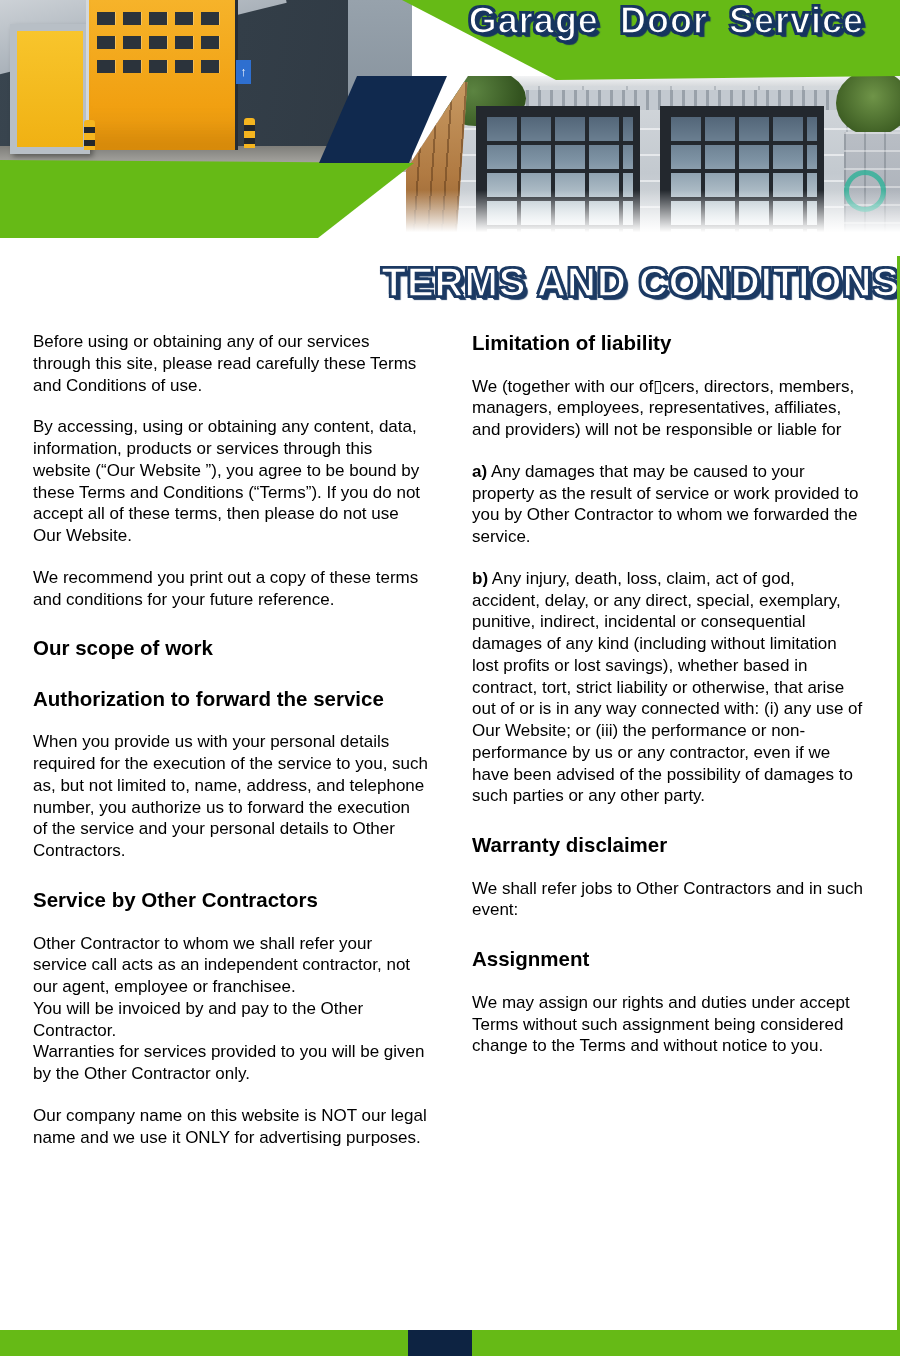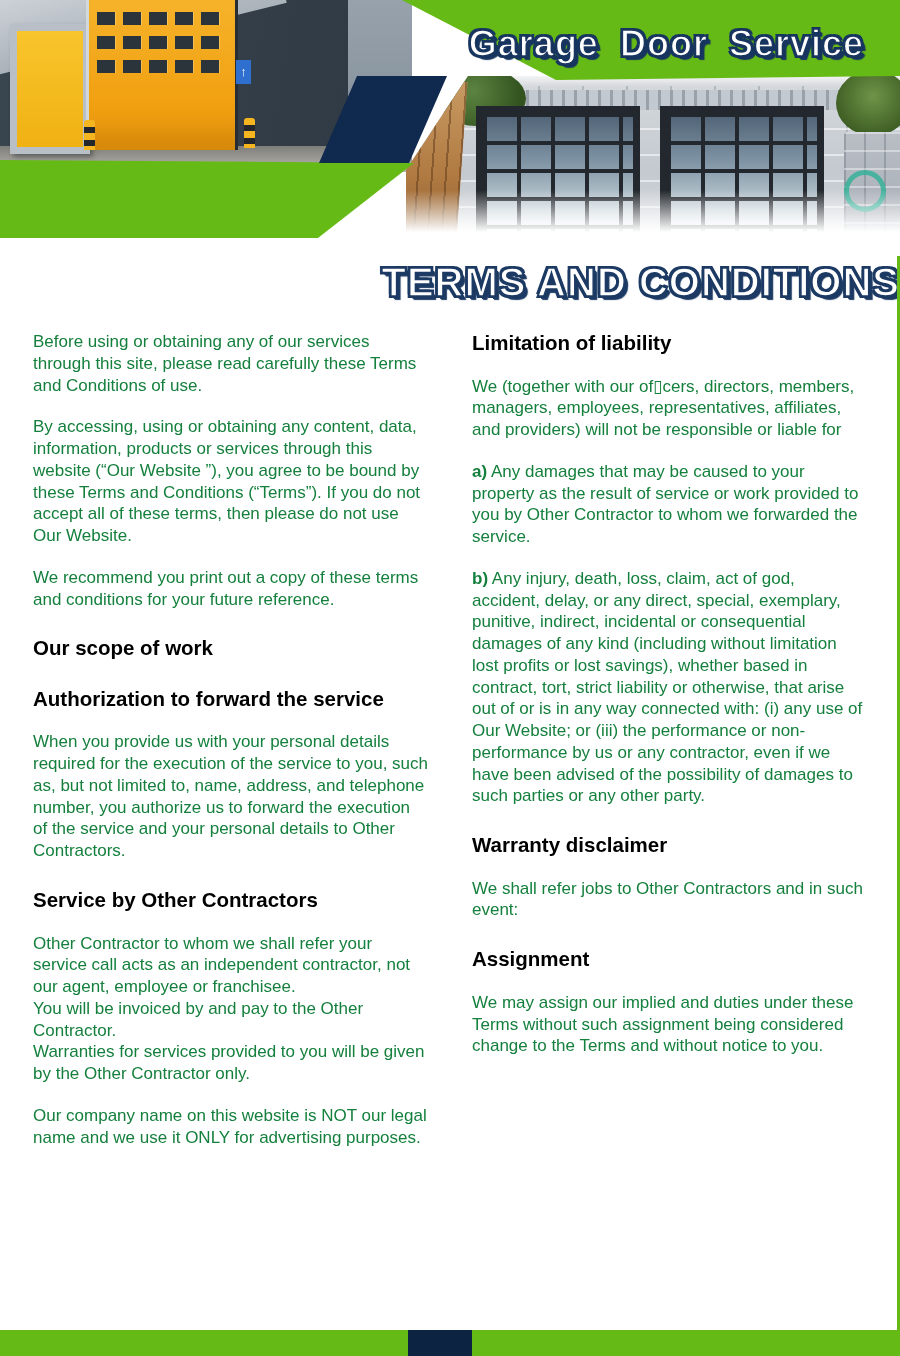--- a/index.html
+++ b/index.html
@@ -72,37 +72,37 @@
     background:linear-gradient(180deg, rgba(255,255,255,0), #fff 88%); }
 
   
   .green-banner { position:absolute; inset:0; background:var(--green); pointer-events:none;
     clip-path:polygon(402px 0, 900px 0, 900px 76px, 556px 80px); }
   .green-band { position:absolute; inset:0; background:var(--green); pointer-events:none;
     clip-path:polygon(0 160px, 414px 163px, 318px 238px, 0 238px); }
   .navy-shape { position:absolute; inset:0; background:var(--navy); pointer-events:none;
     clip-path:polygon(357px 76px, 447px 76px, 409px 163px, 319px 163px); }
 
-  .brand { position:absolute; top:23px; right:36px; margin:0;
+  .brand { position:absolute; top:0; right:36px; margin:0;
     font-size:36px; font-weight:bold; letter-spacing:1px; word-spacing:10px; color:#fff;
     -webkit-text-stroke:1.5px #17355f;
     text-shadow:-2px -2px 0 #17355f, 2px -2px 0 #17355f, -2px 2px 0 #17355f,
                  2px 2px 0 #17355f, 3px 3px 0 #17355f, 4px 4px 1px #17355f; }
 
   
   .page-title { margin:4px 0 0; text-align:right;
     font-size:40px; font-weight:bold; letter-spacing:1px; color:#fff;
     -webkit-text-stroke:1.5px #1c3a63;
     text-shadow:-2px -2px 0 #1c3a63, 2px -2px 0 #1c3a63, -2px 2px 0 #1c3a63,
                  2px 2px 0 #1c3a63, 3px 3px 0 #1c3a63, 4px 4px 1px #1c3a63; }
 
   
   .columns { display:flex; gap:44px; padding:26px 33px 0 33px; }
   .col { width:395px; }
-  .col p { margin:0 0 20px; font-size:17px; line-height:1.28; color:#15803d; }
+  .col p { margin:0 0 20px; font-size:17px; line-height:1.28; color:#000000; }
   .col h3 { margin:26px 0 20px; font-size:20.5px; line-height:1.2; color:#000000;
     font-weight:bold; }
   .col h3:first-child { margin-top:0; }
   .preline { white-space:pre-line; }
   .tight { margin-bottom:0 !important; }
 
   
   .edge-strip { position:absolute; right:0; top:256px; bottom:0; width:3px; background:var(--green); }
   .footer-bar { position:absolute; left:0; bottom:0; width:900px; height:26px; background:var(--green); }
   .footer-block { position:absolute; left:408px; top:0; width:64px; height:26px; background:#0d2342; }
@@ -171,21 +171,21 @@
     </div>
 
     <div class="col">
       <h3>Limitation of liability</h3>
       <p>We (together with our of▯cers, directors, members, managers, employees, representatives, affiliates, and providers) will not be responsible or liable for</p>
       <p><b>a)</b><span> Any damages that may be caused to your property as the result of service or work provided to you by Other Contractor to whom we forwarded the service.</span></p>
       <p><b>b)</b><span> Any injury, death, loss, claim, act of god, accident, delay, or any direct, special, exemplary, punitive, indirect, incidental or consequential damages of any kind (including without limitation lost profits or lost savings), whether based in contract, tort, strict liability or otherwise, that arise out of or is in any way connected with: (i) any use of Our Website; or (iii) the performance or non-performance by us or any contractor, even if we have been advised of the possibility of damages to such parties or any other party.</span></p>
       <h3>Warranty disclaimer</h3>
       <p class="tight">We shall refer jobs to Other Contractors and in such event:</p>
       <h3>Assignment</h3>
-      <p>We may assign our implied and duties under these Terms without such assignment being considered change to the Terms and without notice to you.</p>
+      <p>We may assign our rights and duties under accept Terms without such assignment being considered change to the Terms and without notice to you.</p>
     </div>
 
   </div>
 
   <div class="edge-strip"></div>
   <div class="footer-bar">
     <div class="footer-block"></div>
   </div>
 
 </div>

